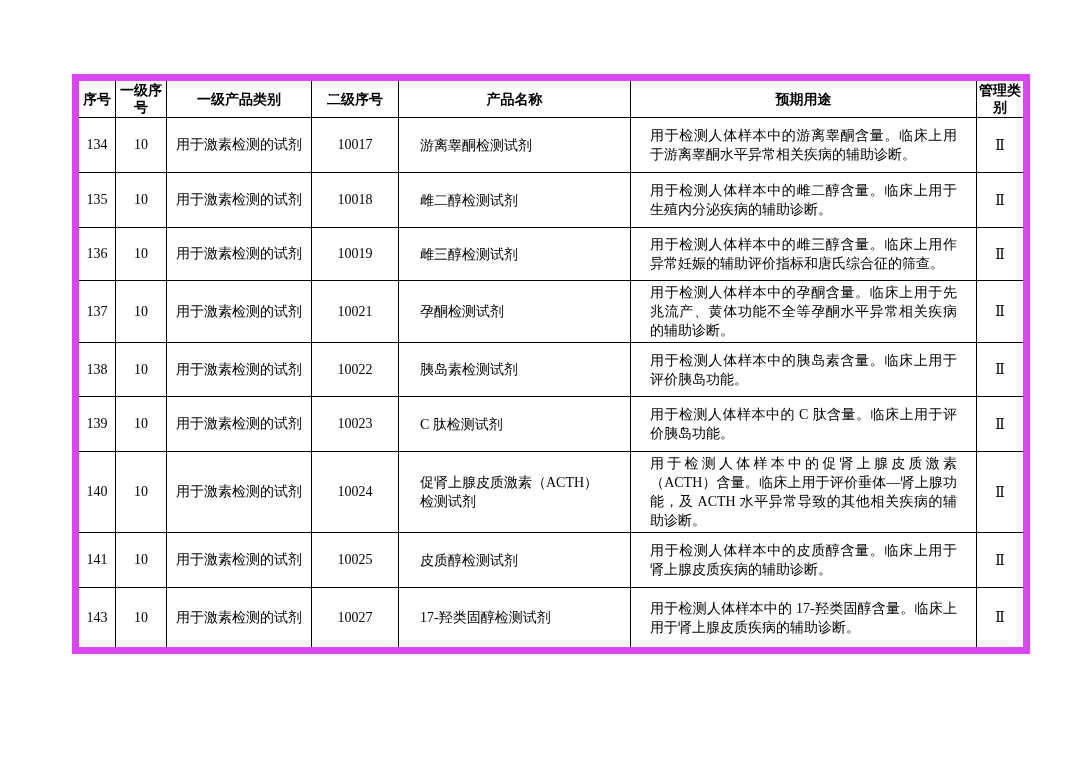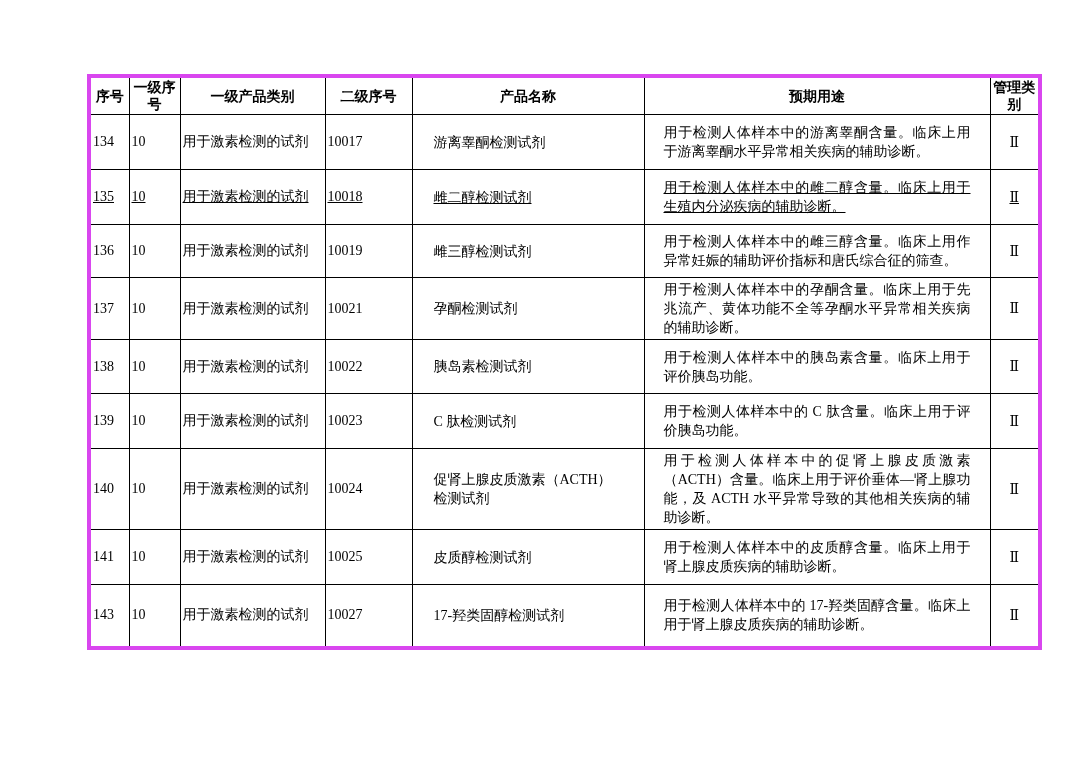--- a/index.html
+++ b/index.html
@@ -6,40 +6,40 @@
   body{
     width:1080px;height:763px;
     background:#ffffff;
     font-family:"Liberation Serif","DejaVu Serif",serif;
     color:#000000;
     position:relative;
     overflow:hidden;
   }
   .doc-table{
     position:absolute;
-    left:87px;top:74px;
+    left:72px;top:74px;
     width:951px;
     border-collapse:collapse;
     table-layout:fixed;
-    border:4px solid #d946ef;
+    border:7px solid #d946ef;
   }
   .doc-table th,.doc-table td{
     border:1px solid #000000;
     font-size:14px;
     vertical-align:middle;
     overflow:hidden;
     word-break:break-word;
   }
   .doc-table th{
     font-weight:bold;
     text-align:center;
     line-height:17px;
     padding:1px 2px;
   }
-  .cell-center{text-align:left;padding:1px 2px;}
+  .cell-center{text-align:center;padding:1px 2px;}
   .cell-name{text-align:left;padding:2px 21px;line-height:19px;}
   .cell-use{text-align:justify;text-justify:inter-ideograph;padding:2px 19px;line-height:19px;}
   .cell-class{text-align:center;font-size:15px;padding:1px 2px;}
 </style>
 </head>
 <body>
 
 <table class="doc-table">
   <colgroup>
     <col style="width:40px">
@@ -64,21 +64,21 @@
   <tbody id="table-body">
       <tr style="height: 55px;">
         <td class="cell-center">134</td>
         <td class="cell-center">10</td>
         <td class="cell-center">用于激素检测的试剂</td>
         <td class="cell-center">10017</td>
         <td class="cell-name">游离睾酮检测试剂</td>
         <td class="cell-use">用于检测人体样本中的游离睾酮含量。临床上用于游离睾酮水平异常相关疾病的辅助诊断。</td>
         <td class="cell-class">Ⅱ</td>
       </tr>
-      <tr style="height: 55px; text-decoration: underline;">
+      <tr style="height: 55px;">
         <td class="cell-center">135</td>
         <td class="cell-center">10</td>
         <td class="cell-center">用于激素检测的试剂</td>
         <td class="cell-center">10018</td>
         <td class="cell-name">雌二醇检测试剂</td>
         <td class="cell-use">用于检测人体样本中的雌二醇含量。临床上用于生殖内分泌疾病的辅助诊断。</td>
         <td class="cell-class">Ⅱ</td>
       </tr>
       <tr style="height: 53px;">
         <td class="cell-center">136</td>

